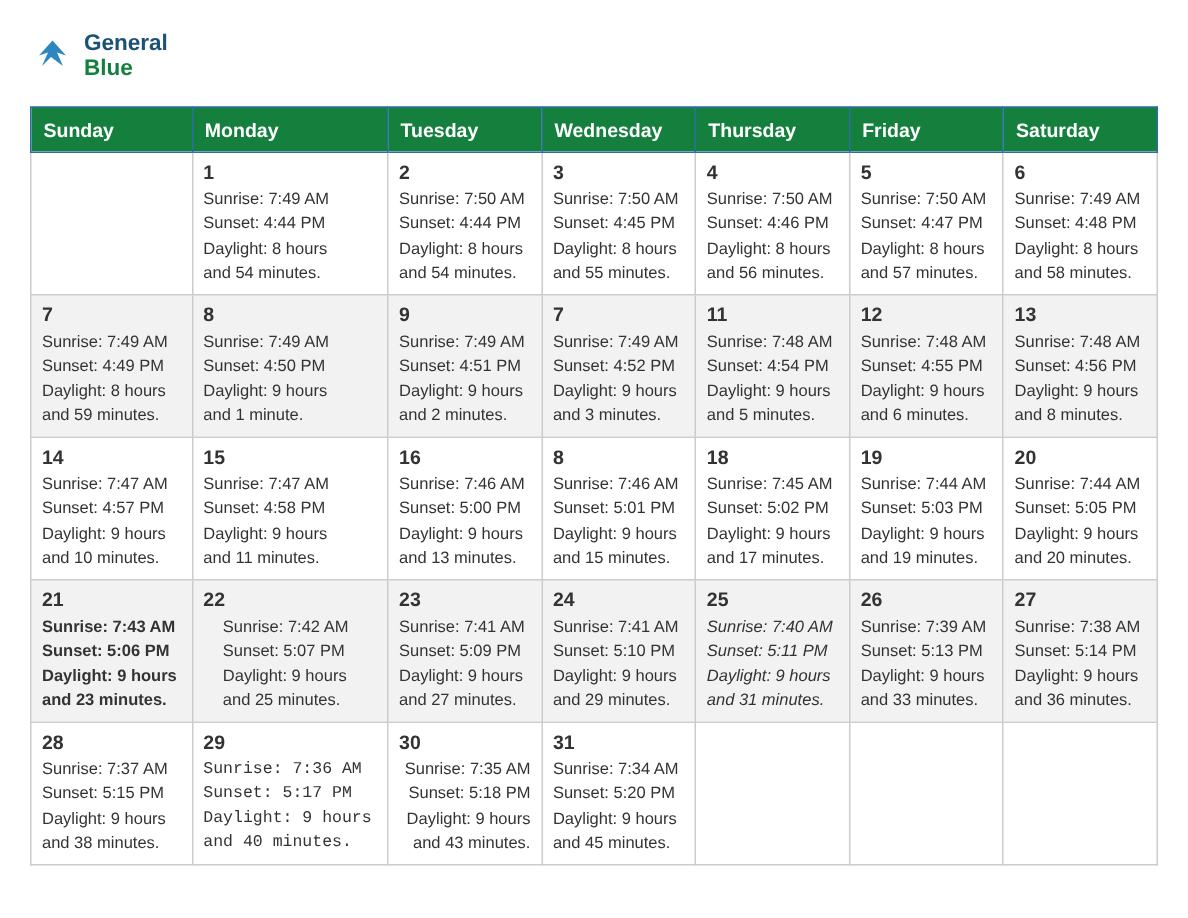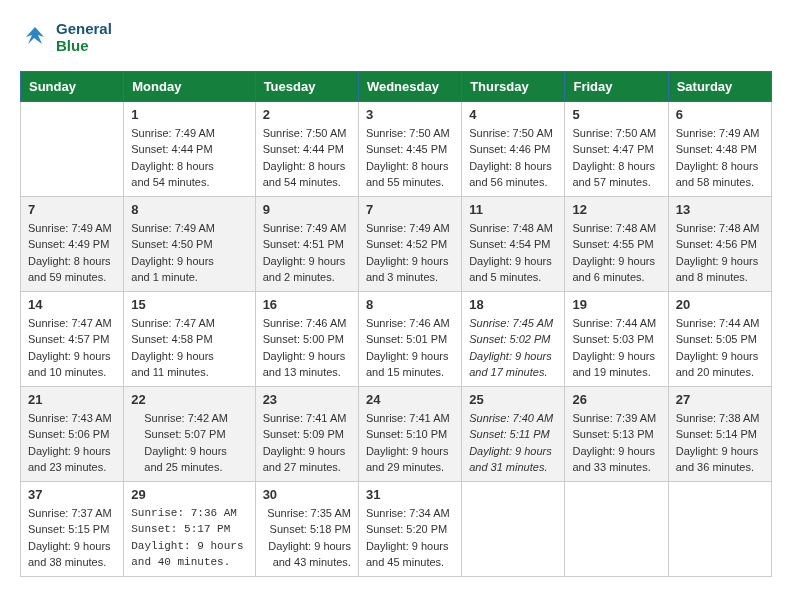--- a/index.html
+++ b/index.html
@@ -224,21 +224,21 @@
         </td>
         <td>
           <div class="day-number">8</div>
           <div class="day-info" style="white-space: pre-line;">Sunrise: 7:46 AM
 Sunset: 5:01 PM
 Daylight: 9 hours
 and 15 minutes.</div>
         </td>
         <td>
           <div class="day-number">18</div>
-          <div class="day-info" style="white-space: pre-line; font-style: italic;">Sunrise: 7:45 AM
+          <div class="day-info" style="white-space: pre-line;">Sunrise: 7:45 AM
 Sunset: 5:02 PM
 Daylight: 9 hours
 and 17 minutes.</div>
         </td>
         <td>
           <div class="day-number">19</div>
           <div class="day-info" style="white-space: pre-line;">Sunrise: 7:44 AM
 Sunset: 5:03 PM
 Daylight: 9 hours
 and 19 minutes.</div>
@@ -247,21 +247,21 @@
           <div class="day-number">20</div>
           <div class="day-info" style="white-space: pre-line;">Sunrise: 7:44 AM
 Sunset: 5:05 PM
 Daylight: 9 hours
 and 20 minutes.</div>
         </td>
       </tr>
       <tr>
         <td>
           <div class="day-number">21</div>
-          <div class="day-info" style="white-space: pre-line;">Sunrise: 7:43 AM
+          <div class="day-info" style="white-space: pre-line; font-weight: bold;">Sunrise: 7:43 AM
 Sunset: 5:06 PM
 Daylight: 9 hours
 and 23 minutes.</div>
         </td>
         <td>
           <div class="day-number">22</div>
           <div class="day-info" style="white-space: pre-line; margin-left: 13px;">Sunrise: 7:42 AM
 Sunset: 5:07 PM
 Daylight: 9 hours
 and 25 minutes.</div>
@@ -297,21 +297,21 @@
         <td>
           <div class="day-number">27</div>
           <div class="day-info" style="white-space: pre-line;">Sunrise: 7:38 AM
 Sunset: 5:14 PM
 Daylight: 9 hours
 and 36 minutes.</div>
         </td>
       </tr>
       <tr>
         <td>
-          <div class="day-number">37</div>
+          <div class="day-number">28</div>
           <div class="day-info" style="white-space: pre-line;">Sunrise: 7:37 AM
 Sunset: 5:15 PM
 Daylight: 9 hours
 and 38 minutes.</div>
         </td>
         <td>
           <div class="day-number">29</div>
           <div class="day-info" style="white-space: pre-line; font-family: Liberation Mono, monospace;">Sunrise: 7:36 AM
 Sunset: 5:17 PM
 Daylight: 9 hours

